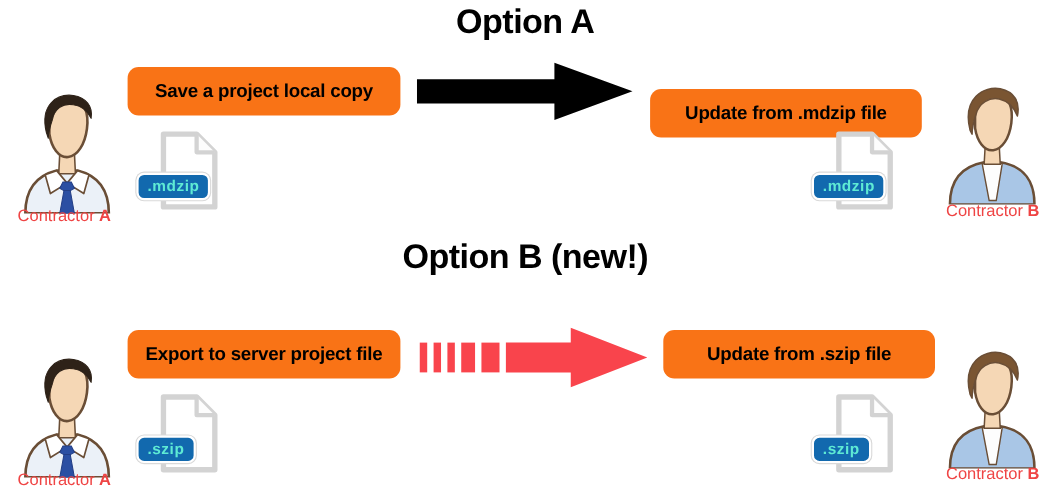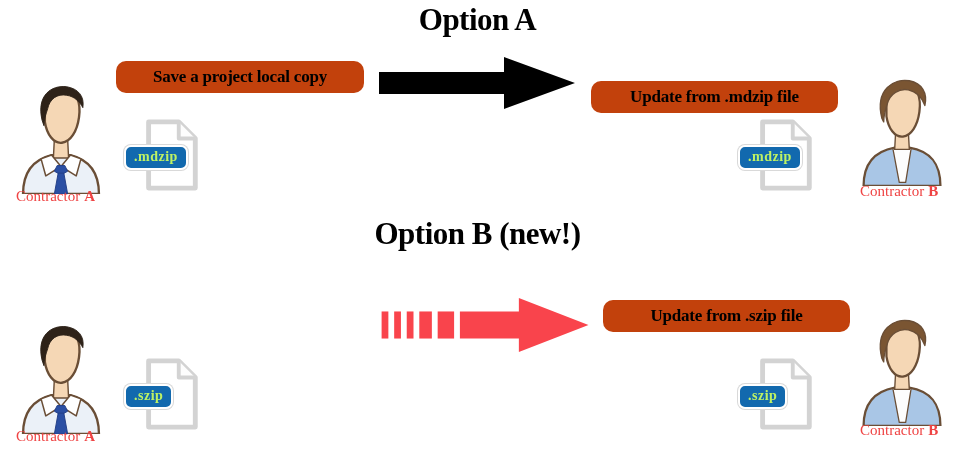--- a/index.html
+++ b/index.html
@@ -1,47 +1,47 @@
 <!DOCTYPE html>
 <html><head>
 <meta charset="utf-8">
 <style>
   html,body{margin:0;padding:0;background:#fff;}
   .canvas{
     position:relative;width:955px;height:453px;background:#fff;
-    font-family:Liberation Serif, serif;overflow:hidden;
+    font-family:Liberation Sans, sans-serif;overflow:hidden;
   }
   .title{
     position:absolute;left:0;width:955px;text-align:center;
     font-size:31px;font-weight:bold;color:#000;letter-spacing:-0.5px;
   }
   .title-a{top:2px;}
   .title-b{top:216px;}
   .ybox{
-    position:absolute;height:32px;background:#c2410c;border-radius:10px;
+    position:absolute;height:44px;background:#f97316;border-radius:10px;
     display:flex;align-items:center;justify-content:center;
     font-size:17px;font-weight:bold;color:#000;letter-spacing:-0.2px;
     white-space:nowrap;
   }
   .box-a-left{left:116px;top:61px;width:248px;}
   .box-a-right{left:591px;top:61px;width:247px;margin-top:20px;}
   .box-b-left{left:116px;top:300px;width:248px;}
   .box-b-right{left:591px;top:300px;width:247px;margin-left:12px;}
   .arrow{position:absolute;}
   .arrow-black{left:379px;top:56px;}
   .arrow-red{left:378px;top:296px;}
   .person{position:absolute;}
   .person-label{
     position:absolute;font-size:15px;color:#ef4444;white-space:nowrap;
   }
   .person-label b{margin-left:4px;}
   .file-icon{position:absolute;width:72px;height:72px;}
   .badge{
-    position:absolute;left:-10px;top:26px;
-    background:#1269AE;color:#bef264;font-weight:bold;font-size:14px;
+    position:absolute;left:-10px;top:38px;
+    background:#1269AE;color:#5eead4;font-weight:bold;font-size:14px;
     padding:2px 8px 3px 8px;border:2px solid #fff;border-radius:7px;
     box-shadow:0 0 0 1px #d9d9d9;white-space:nowrap;letter-spacing:0.5px;
   }
 </style>
 </head>
 <body>
 
 <div class="canvas">
 
   <div class="title title-a">Option A</div>
@@ -112,20 +112,21 @@
       <path d="M46 88 L54 88 L57 94 L50 98 L43 94 Z" fill="#2B4FA3" stroke="#233E85" stroke-width="1"></path>
       <path d="M47 96 L53 96 L57 118 L43 118 Z" fill="#2B4FA3" stroke="#233E85" stroke-width="1"></path>
       <path d="M33 30 C33 12 45 5 55 7 C67 10 71 22 69 37 C67 52 60 63 51 64 C42 65 35 55 33 42 Z" fill="#F5D7B5" stroke="#6A4E36" stroke-width="2.5"></path>
       <path d="M30 40 C24 14 40 3 56 5 C68 7 75 15 73 27 C70 21 64 15 56 14 C46 12 38 18 36 28 C34 34 32 40 32 46 Z" fill="#2E2218" stroke="#2E2218" stroke-linejoin="round"></path>
     </svg>
   </div>
   <div class="person-label" style="left:16px;top:428px;">
     <span>Contractor</span><b>A</b>
   </div>
 
+  <div class="ybox box-b-left">Export to server project file</div>
 
   <div class="file-icon" style="left:134px;top:358px;">
     <svg width="72" height="72" viewBox="0 0 72 74">
       <path d="M14 3 L45 3 L62 20 L62 71 L14 71 Z" fill="#FFFFFF" stroke="#D3D3D3" stroke-width="5" stroke-linejoin="round"></path>
       <path d="M45 3 L45 20 L62 20" fill="#FDFDFD" stroke="#D3D3D3" stroke-width="4" stroke-linejoin="round"></path>
     </svg>
     <div class="badge">.szip</div>
   </div>
 
   <div class="arrow arrow-red">

